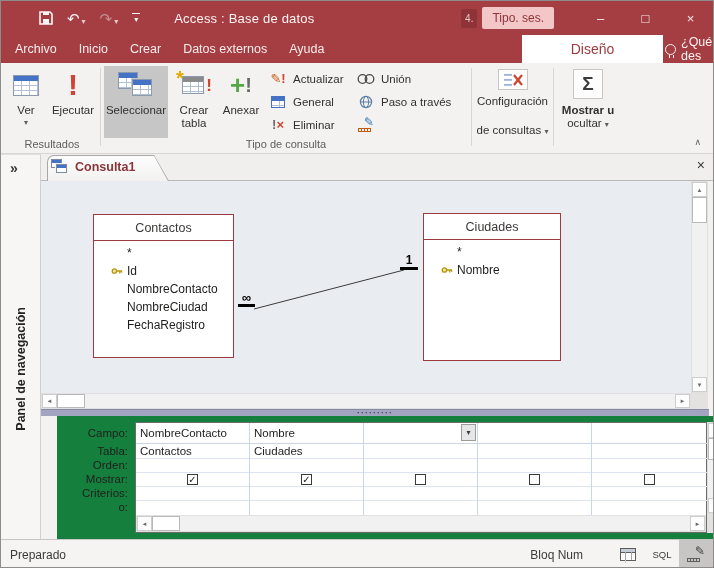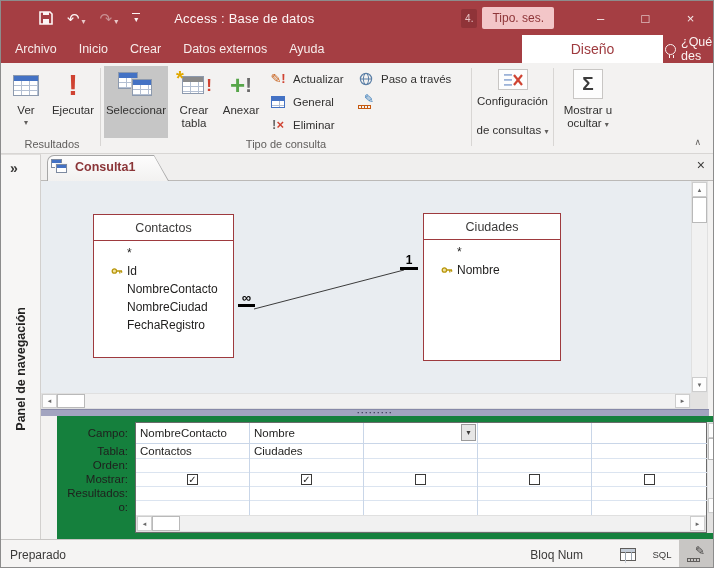--- a/index.html
+++ b/index.html
@@ -262,20 +262,29 @@
               <span class="excl-gray" style="font-size:13px;">!</span>
               <span class="excl-red" style="font-size:13px;font-weight:bold;">×</span>
             </span>
           <span>Eliminar</span>
         </div>
       </div>
 
       <div class="smallcol" style="left:252px;width:116px;">
         <div class="smallbtn">
           <span class="icon18">
+            <svg width="18" height="12" viewBox="0 0 18 12">
+                <circle cx="5.5" cy="6" r="4.3" fill="none" stroke="#4a4a4a" stroke-width="1.3"></circle>
+                <circle cx="12.5" cy="6" r="4.3" fill="none" stroke="#4a4a4a" stroke-width="1.3"></circle>
+              </svg>
+          </span>
+          <span>Unión</span>
+        </div>
+        <div class="smallbtn">
+          <span class="icon18">
             <svg width="14" height="14" viewBox="0 0 14 14">
                 <circle cx="7" cy="7" r="5.6" fill="none" stroke="#5b7fa6" stroke-width="1.2"></circle>
                 <ellipse cx="7" cy="7" rx="2.6" ry="5.6" fill="none" stroke="#5b7fa6" stroke-width="1"></ellipse>
                 <line x1="1.4" y1="7" x2="12.6" y2="7" stroke="#5b7fa6" stroke-width="1"></line>
               </svg>
           </span>
           <span>Paso a través</span>
         </div>
         <div class="smallbtn">
           <span class="icon18">
@@ -305,21 +314,21 @@
         <span class="blabel" style="margin-top:16px;"><span>de consultas</span> <span class="ddarrow">▾</span></span>
       </div>
     </div>
     <div class="rsep" style="left:552px;"></div>
 
     <div class="rgroup" style="left:554px;width:66px;">
       <div class="bigbtn" style="left:0;width:66px;">
         <span class="iconbox30">
             <span style="font-size:19px;font-weight:bold;color:#3b3b3b;">Σ</span>
           </span>
-        <span class="blabel" style="margin-top:5px;">Mostrar u</span>
+        <span class="blabel" style="margin-top:5px;font-weight:bold;">Mostrar u</span>
         <span class="blabel" style="margin-top:0;"><span>ocultar</span> <span class="ddarrow">▾</span></span>
       </div>
     </div>
 
     <span class="collapse-ribbon">∧</span>
   </div>
 
   <div class="workarea">
 
     <div class="navpane">
@@ -413,21 +422,21 @@
       <div class="splitter">
         <span class="grip">·········</span>
       </div>
 
       <div class="gridpane">
         <div class="rowlabels">
           <div style="height:21px;">Campo:</div>
           <div style="height:15px;">Tabla:</div>
           <div style="height:14px;">Orden:</div>
           <div style="height:14px;">Mostrar:</div>
-          <div style="height:14px;">Resultados:</div>
+          <div style="height:14px;">Criterios:</div>
           <div style="height:14px;">o:</div>
         </div>
 
         <div class="qgrid">
           <div class="qcols">
 
             <div class="qcol">
               <div class="qcell campo" style="height:21px;">
                   <span>NombreContacto</span>
                 </div>

